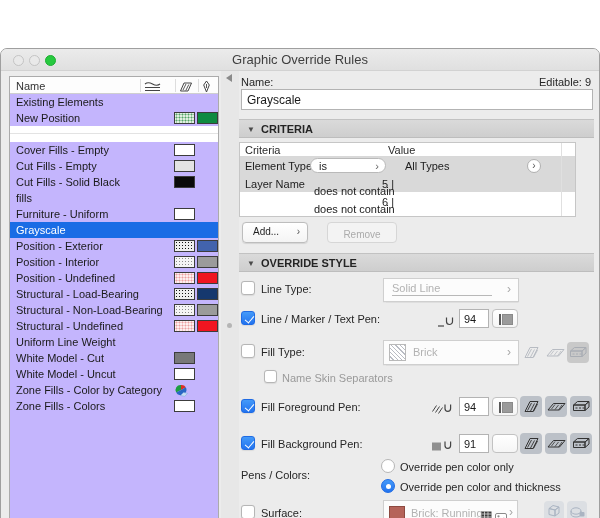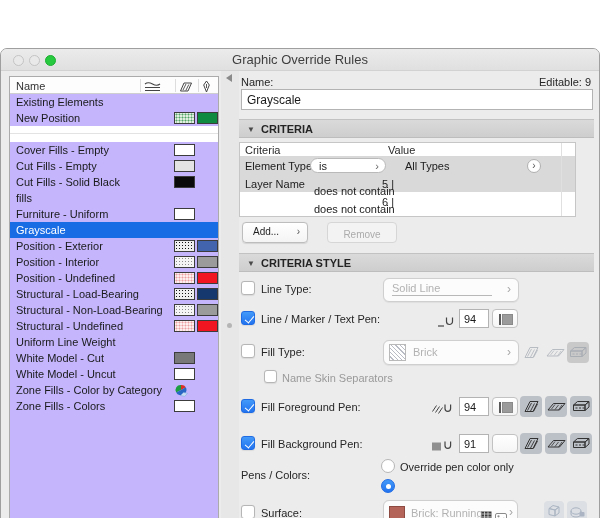--- a/index.html
+++ b/index.html
@@ -85,21 +85,21 @@
 
   .cb { position:absolute; width:14px; height:14px; border-radius:3px; background:#fff; border:1px solid #b6b6b6;
         box-shadow:0 0.5px 1px rgba(0,0,0,.08); }
   .cb.on { background:linear-gradient(#449af9,#2273ef); border-color:#1f6be4; }
   .cb.on::after { content:""; position:absolute; left:4.5px; top:1.5px; width:4px; height:8px;
                   border:solid #fff; border-width:0 1.6px 1.6px 0; transform:rotate(40deg); }
   .rd { position:absolute; width:14px; height:14px; border-radius:50%; background:#fff; border:1px solid #b6b6b6; }
   .rd.on { background:linear-gradient(#449af9,#2273ef); border-color:#1f6be4; }
   .rd.on::after { content:""; position:absolute; left:4px; top:4px; width:5px; height:5px; border-radius:50%; background:#fff; }
 
-  .drop { position:absolute; background:#fcfcfc; border:1px solid #cfcfcf; border-radius:6px;
+  .drop { position:absolute; background:#fcfcfc; border:1px solid #cfcfcf; border-radius:0;
           box-shadow:0 0.5px 1px rgba(0,0,0,.06); }
   .drop .dtext { position:absolute; font-size:11px; color:#b2b2b2; white-space:nowrap; }
   .drop .ch { position:absolute; right:7px; top:50%; margin-top:-8px; font-size:12px; color:#a8a8a8; }
   .dd-linetype { left:382px; top:229px; width:136px; height:24px; }
   .dd-linetype .dtext { left:8px; top:3px; }
   .linepreview { position:absolute; left:8px; right:26px; bottom:5px; height:1px; background:#b8b8b8; }
   .dd-filltype { left:382px; top:291px; width:136px; height:25px; }
   .dd-filltype .dtext { left:29px; top:5px; }
   .hatchsw { position:absolute; left:5px; top:3px; width:17px; height:17px; border:1px solid #b9b9b9;
              background:repeating-linear-gradient(45deg,#fff 0 2px,#b9bcc4 2px 3px); }
@@ -302,21 +302,21 @@
   </div>
 
   <button class="pbtn btn-add">
     <span class="t">Add...</span>
     <span class="ch">›</span>
   </button>
   <button class="pbtn disabled btn-remove">Remove</button>
 
   <div class="secbar" style="top:204px">
     <span class="tri">▼</span>
-    <span class="stitle">CRITERIA STYLE</span>
+    <span class="stitle">OVERRIDE STYLE</span>
   </div>
 
   <span class="cb" style="left:240px; top:232px"></span>
   <span class="flabel" style="left:260px; top:234px">Line Type:</span>
   <span class="drop dd-linetype">
     <span class="dtext">Solid Line</span>
     <span class="linepreview"></span>
     <span class="ch">›</span>
   </span>
 
@@ -423,20 +423,21 @@
     <svg width="18" height="13" viewBox="0 0 18 13">
         <path d="M1.5 5 L5.5 1.5 L17 1.5 L13 5 Z M1.5 5 H13 V10.5 H1.5 Z M13 5 L17 1.5 V7 L13 10.5 Z" fill="none" stroke="currentColor"></path>
         <path d="M3.5 8 H5.5 M7 8 H9 M10.5 8 H12.5" stroke="currentColor"></path>
       </svg>
   </span>
 
   <span class="flabel" style="left:240px; top:420px">Pens / Colors:</span>
   <span class="rd" style="left:380px; top:410px"></span>
   <span class="flabel" style="left:399px; top:412px">Override pen color only</span>
   <span class="rd on" style="left:380px; top:430px"></span>
+  <span class="flabel" style="left:399px; top:432px">Override pen color and thickness</span>
 
   <span class="cb" style="left:240px; top:456px"></span>
   <span class="flabel" style="left:260px; top:458px">Surface:</span>
   <span class="drop dd-surface">
     <span class="surfsw"></span>
     <span class="dtext">Brick: Running...</span>
     <span class="surf-grid">
       <svg width="11" height="11" viewBox="0 0 11 11">
           <rect x="0.5" y="0.5" width="10" height="10" fill="#3c3c3c"></rect>
           <path d="M0.5 3 H10.5 M0.5 6 H10.5 M0.5 9 H10.5 M3.5 0.5 V10.5 M7 0.5 V10.5" stroke="#ddd" stroke-width="0.8"></path>

